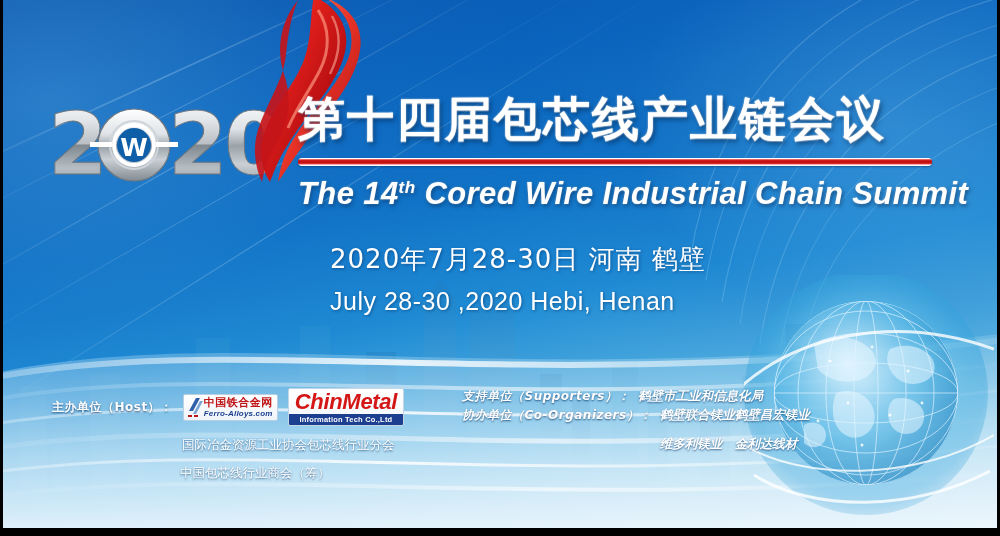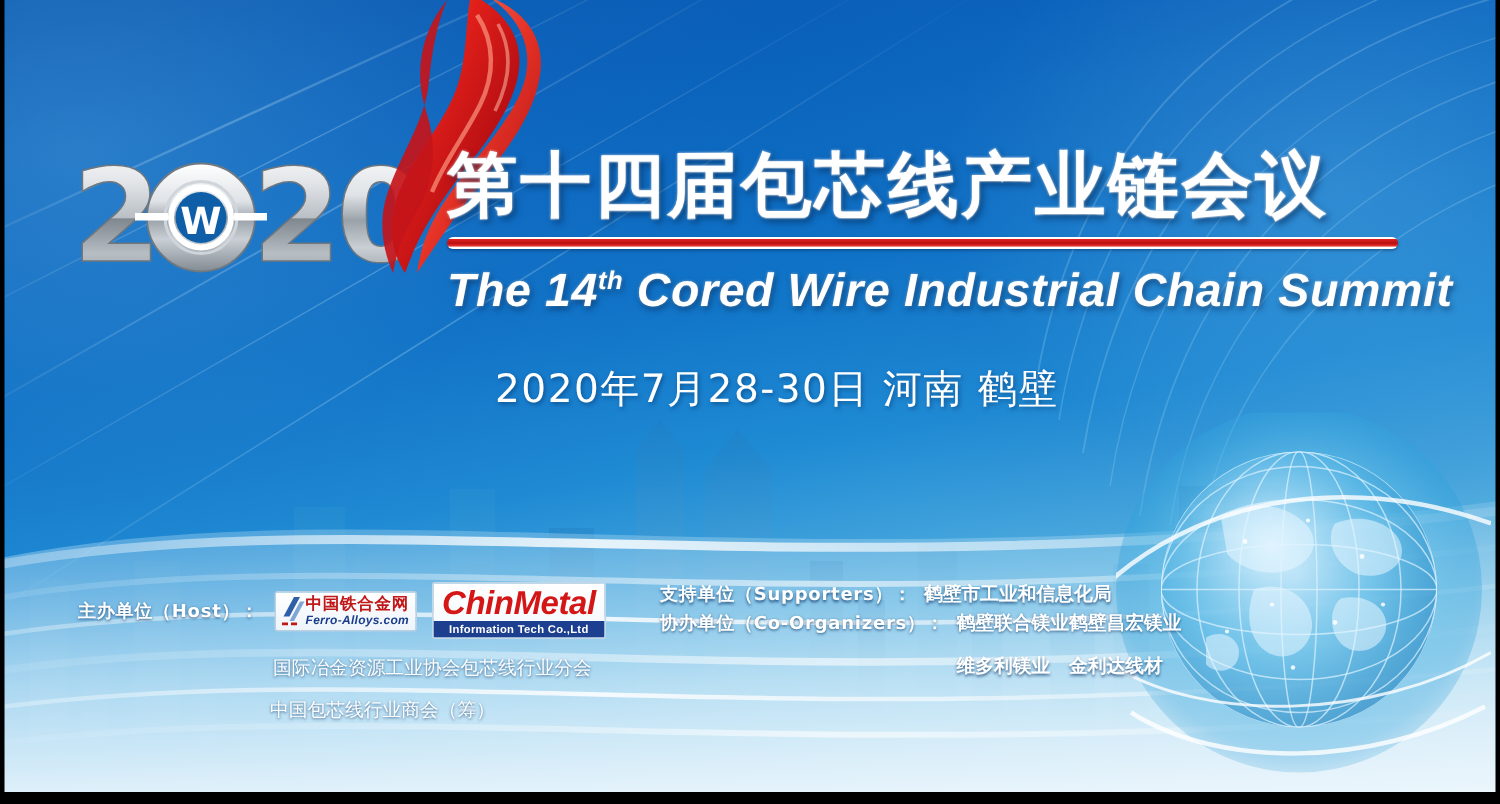--- a/index.html
+++ b/index.html
@@ -36,21 +36,21 @@
   .year-svg { width:260px; height:92px; display:block; }
 
   
   .ribbon { position:absolute; left:218px; top:-6px; width:160px; height:190px; pointer-events:none; }
 
   
   .headline { position:absolute; left:298px; top:92px; width:640px; }
   .cn-title {
     font-size:47px; line-height:62px; font-weight:bold; color:#ffffff;
     letter-spacing:2px; white-space:nowrap;
-    font-family:Liberation Sans, sans-serif;
+    font-family:Liberation Mono, monospace;
     text-shadow:0 0 2px rgba(255,255,255,.75), 2px 3px 5px rgba(3,40,85,.65), 0 1px 0 rgba(255,255,255,.55);
   }
   .rule {
     margin-top:4px; height:8px; width:634px;
     background:linear-gradient(180deg,#ffffff 0%,#ffffff 16%,#e02020 20%,#b70f0f 52%,#e83030 74%,#ffffff 86%,#ffffff 100%);
     border-radius:4px;
     box-shadow:0 1px 2px rgba(0,30,70,.45);
   }
   .en-title {
     margin-top:10px;
@@ -67,21 +67,21 @@
     font-family:"DejaVu Sans","Liberation Sans",sans-serif;
     text-shadow:1px 1px 3px rgba(6,50,100,.55);
   }
   .date-en {
     margin-top:10px; font-size:25px; color:#ffffff; white-space:nowrap; letter-spacing:.5px;
     text-shadow:1px 1px 3px rgba(6,50,100,.55);
   }
 
   
   .foot-left  { position:absolute; left:52px; top:388px; width:390px; }
-  .foot-right { position:absolute; left:440px; top:388px; width:350px; }
+  .foot-right { position:absolute; left:462px; top:388px; width:350px;font-style:italic; }
 
   .lbl {
     font-size:12px; font-weight:bold; color:#ffffff; white-space:nowrap;
     font-family:"DejaVu Sans","Liberation Sans",sans-serif;
     letter-spacing:.5px;
     text-shadow:0 1px 2px rgba(5,45,95,.75);
   }
   .row { display:flex; align-items:center; gap:10px; }
 
   .logo-ferro {
@@ -378,20 +378,21 @@
   </svg>
 
   <div class="headline">
     <div class="cn-title">第十四届包芯线产业链会议</div>
     <div class="rule"></div>
     <div class="en-title"><span>The 14</span><sup>th</sup><span> Cored Wire Industrial Chain Summit</span></div>
   </div>
 
   <div class="date-block">
     <div class="date-cn">2020年7月28-30日   河南 鹤壁</div>
+    <div class="date-en">July 28-30 ,2020  Hebi, Henan</div>
   </div>
 
   <div class="foot-left">
     <div class="row">
       <span class="lbl">主办单位（Host）：</span>
 
       <span class="logo-ferro">
         <svg class="ferro-mark" viewBox="0 0 17 20">
           <path d="M2,14 L9,1 L13,1 L6,14 Z" fill="#2f5fa8"></path>
           <path d="M6,17 L13,4 L16,4 L9,17 Z" fill="#7fa7d6"></path>

